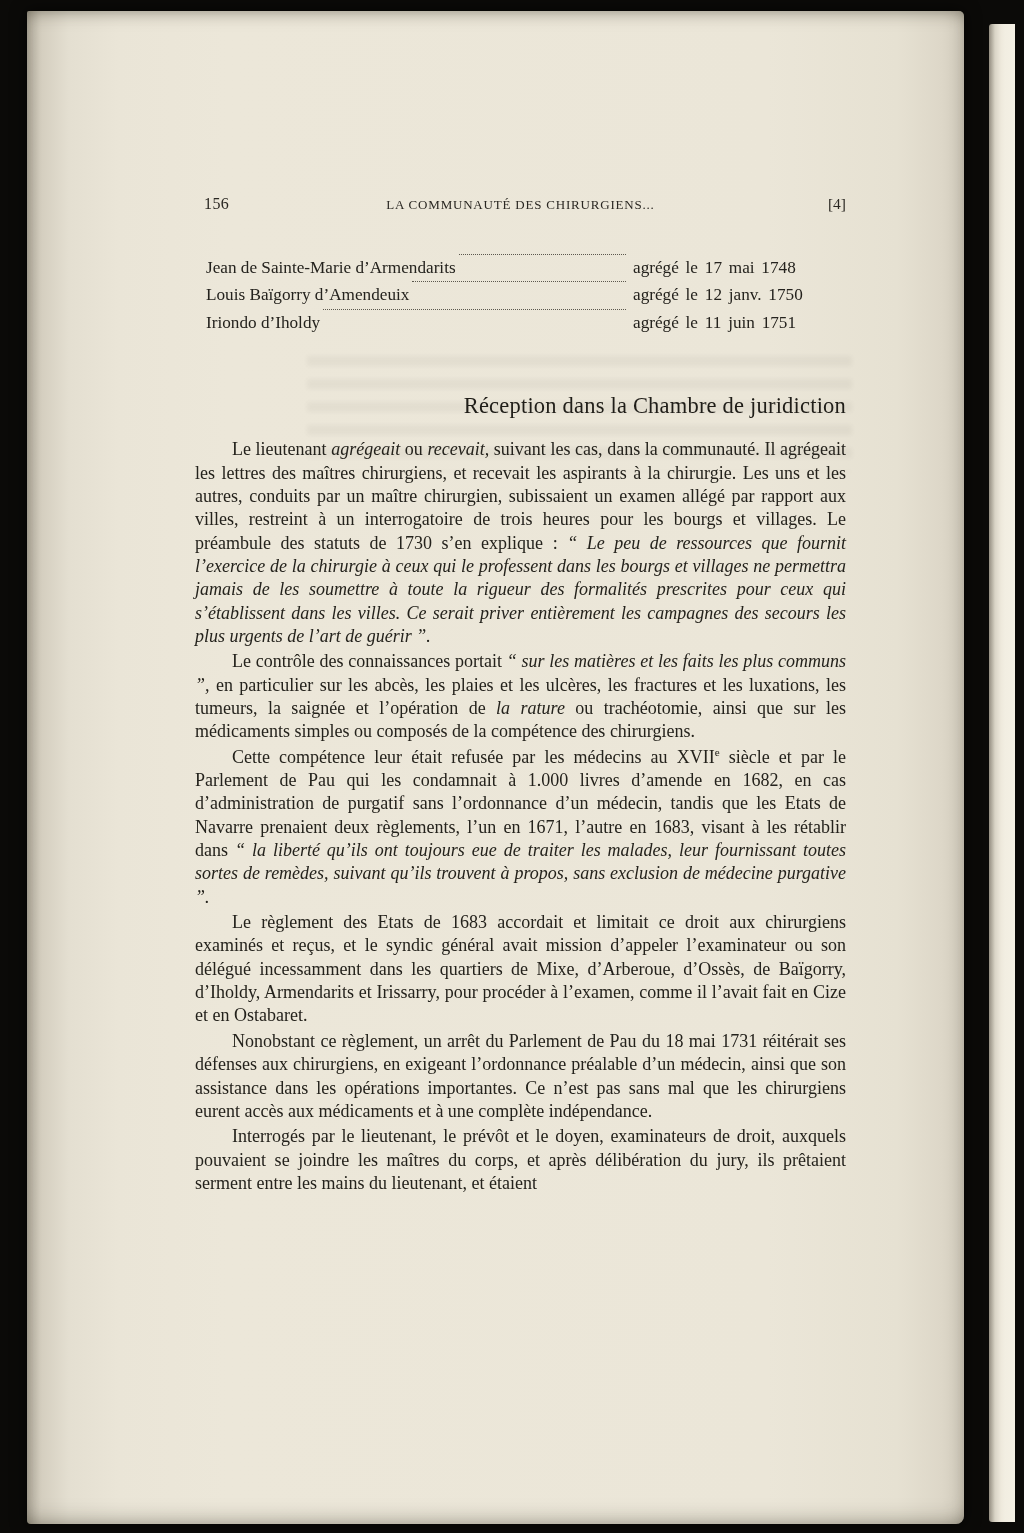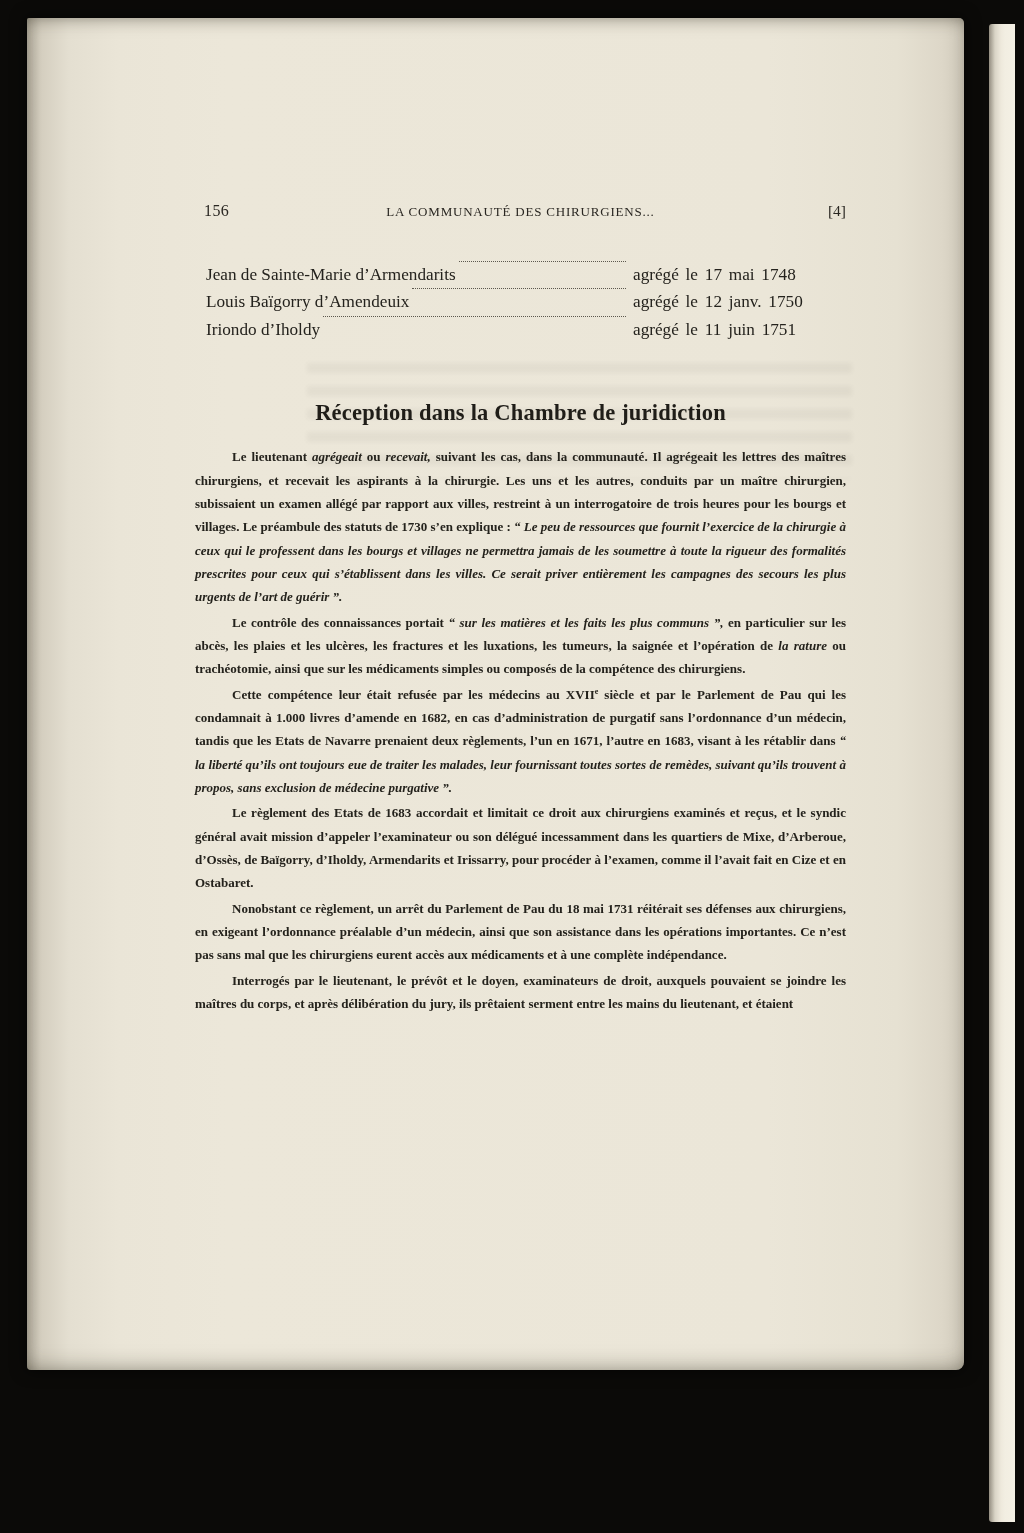--- a/index.html
+++ b/index.html
@@ -7,22 +7,22 @@
   body {
     width: 1024px; height: 1533px;
     background: #0b0a08;
     position: relative;
     overflow: hidden;
     font-family: "Liberation Serif", "DejaVu Serif", serif;
   }
 
   .page {
     position: absolute;
-    left: 27px; top: 18px;
-    width: 937px; height: 1352px;
+    left: 27px; top: 11px;
+    width: 937px; height: 1513px;
     border-radius: 2px 5px 8px 4px;
     background: linear-gradient(90deg,
       #b3ad9e 0px, #d4cebf 14px, #e4dfd1 42px, #eae5d7 90px,
       #ece7d9 200px, #ebe6d8 740px, #e6e1d2 870px,
       #ddd7c8 915px, #cfc9ba 937px);
     box-shadow:
       inset 0 9px 18px -10px rgba(40,35,22,.55),
       inset 0 -11px 22px -12px rgba(40,35,22,.5),
       0 0 16px rgba(0,0,0,.7);
   }
@@ -86,36 +86,35 @@
   .dot-leader {
     flex: 1;
     border-bottom: 1px dotted #5c584e;
     margin: 0 7px 5px 3px;
     min-width: 18px;
   }
   .member-status { flex: none; width: 213px; word-spacing: 2.5px; }
 
   .section-heading {
     margin: 57px 0 12px;
-    text-align: center;
+    text-align: right;
     font-size: 22.5px;
-    font-weight: 700;
+    font-weight: 400;
     letter-spacing: .2px;
     color: #1f1d18;
   }
 
   .body-text { margin-top: 19px; }
   .body-para {
     margin: 0 0 2px;
-    font-size: 13px;
+    font-size: 18px;
     line-height: 23.35px;
     text-align: justify;
     text-indent: 37px;
     color: #24221c;
-    font-weight: bold;
   }
   .it  { font-style: italic; }
   .sup { vertical-align: super; font-size: 62%; line-height: 0; }
 </style>
 </head>
 <body>
 
 <div class="page">
 
   <div class="ghost-showthrough"></div>

